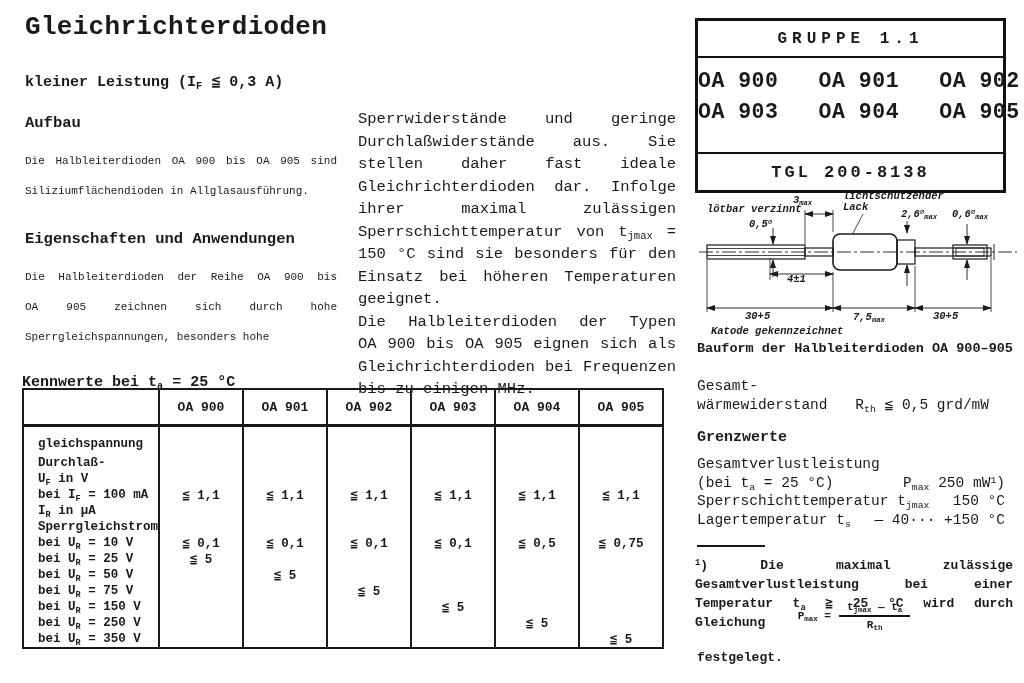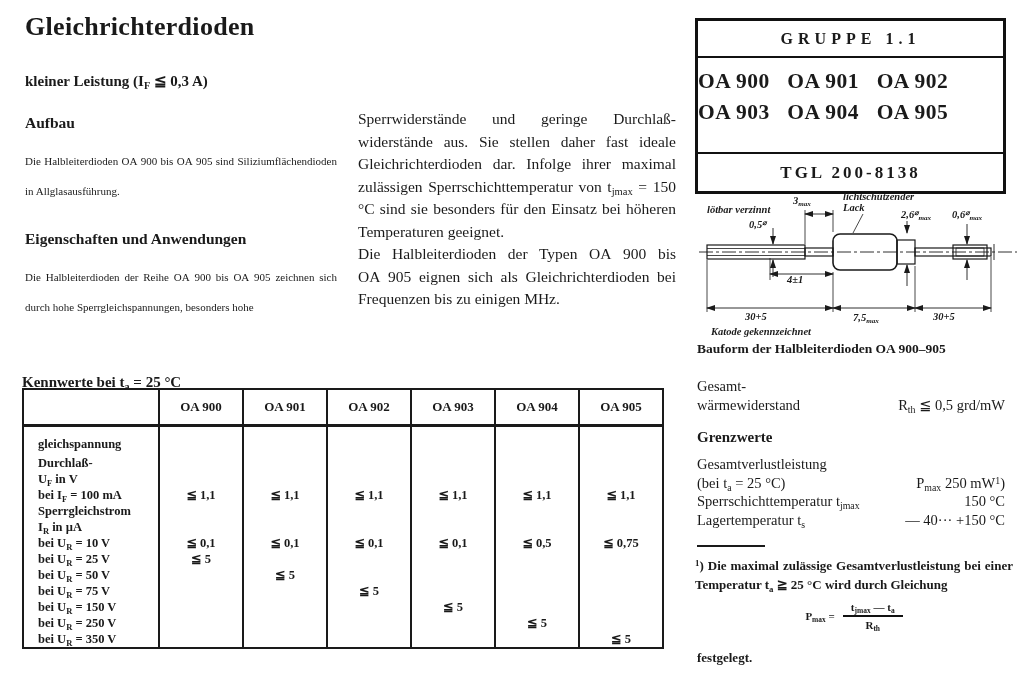--- a/index.html
+++ b/index.html
@@ -1,18 +1,18 @@
 <!DOCTYPE html>
 <html><head>
 <meta charset="utf-8">
 <style>
   html,body{margin:0;padding:0;background:#e8e8e8;}
   .page{
     position:relative;width:1024px;height:683px;background:#ffffff;
-    font-family:Liberation Serif, serif;color:#1a1a1a;
+    font-family:Liberation Mono, monospace;color:#1a1a1a;
     overflow:hidden;margin:0 auto;
   }
   sub{font-size:0.68em;vertical-align:-0.3em;line-height:0;}
   sup{font-size:0.68em;vertical-align:0.45em;line-height:0;}
 
   
   .title{position:absolute;left:25px;top:12px;font-size:26px;font-weight:900;letter-spacing:.3px;}
   .subtitle{position:absolute;left:25px;top:72px;font-size:15px;font-weight:bold;}
   .leftcol{position:absolute;left:25px;top:114px;width:312px;}
   .leftcol .shead{font-size:15.5px;font-weight:bold;margin:0 0 14px 0;}
@@ -47,21 +47,21 @@
   .lbl-dia26{left:206px;top:19px;}
   .lbl-dia06{left:257px;top:19px;}
   .lbl-dim4{left:92px;top:84px;}
   .lbl-lenl{left:50px;top:121px;}
   .lbl-lenb{left:158px;top:122px;}
   .lbl-lenr{left:238px;top:121px;}
   .lbl-katode{left:16px;top:136px;}
   .bauform{position:absolute;left:697px;top:341px;font-size:13.5px;font-weight:bold;}
 
   .thermal{position:absolute;left:697px;top:377px;width:308px;font-size:14.5px;line-height:19px;}
-  .thermal-value{position:absolute;right:0;bottom:0;}
+  .thermal-value{position:absolute;right:16px;bottom:0;}
   .limits-h{position:absolute;left:697px;top:429px;font-size:15px;font-weight:bold;}
   .limits-list{position:absolute;left:697px;top:455px;width:308px;}
   .limit-row{display:flex;justify-content:space-between;font-size:14.5px;line-height:18.5px;white-space:nowrap;}
 
   .fn-rule{position:absolute;left:697px;top:545px;width:68px;border-top:2px solid #1a1a1a;}
   .footnote{position:absolute;left:695px;top:556px;width:318px;font-size:13px;font-weight:bold;line-height:19px;text-align:justify;}
   .formula{position:absolute;left:695px;top:601px;width:318px;display:flex;justify-content:center;align-items:center;font-size:11px;font-weight:bold;}
   .frac{display:inline-flex;flex-direction:column;text-align:center;margin-left:8px;}
   .frac .num{padding:0 8px 2px;border-bottom:2px solid #111;}
   .frac .den{padding-top:2px;}
@@ -254,30 +254,30 @@
           <tr>
             <td class="lblcol">bei I<sub>F</sub> = 100 mA</td>
             <td>≦ 1,1</td>
             <td>≦ 1,1</td>
             <td>≦ 1,1</td>
             <td>≦ 1,1</td>
             <td>≦ 1,1</td>
             <td>≦ 1,1</td>
           </tr>
           <tr>
+            <td class="lblcol">I<sub>R</sub> in µA</td>
+            <td></td>
+            <td></td>
+            <td></td>
+            <td></td>
+            <td></td>
+            <td></td>
+          </tr>
+          <tr>
             <td class="lblcol">Sperrgleichstrom</td>
-            <td></td>
-            <td></td>
-            <td></td>
-            <td></td>
-            <td></td>
-            <td></td>
-          </tr>
-          <tr>
-            <td class="lblcol">I<sub>R</sub> in µA</td>
             <td></td>
             <td></td>
             <td></td>
             <td></td>
             <td></td>
             <td></td>
           </tr>
           <tr>
             <td class="lblcol">bei U<sub>R</sub> = 10 V</td>
             <td>≦ 0,1</td>

